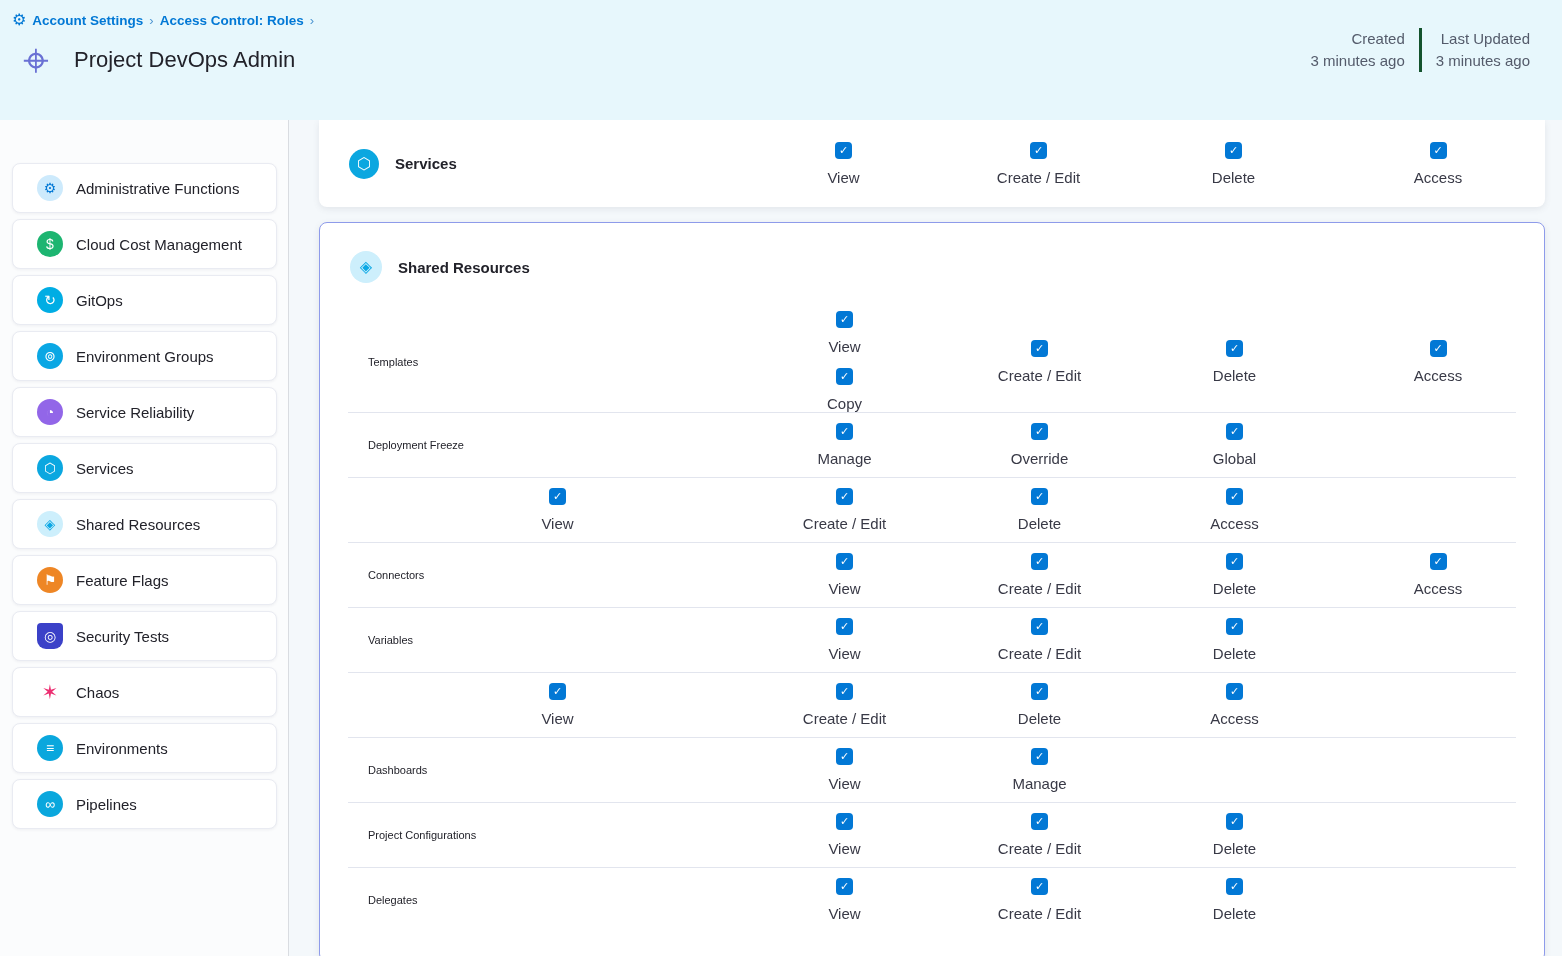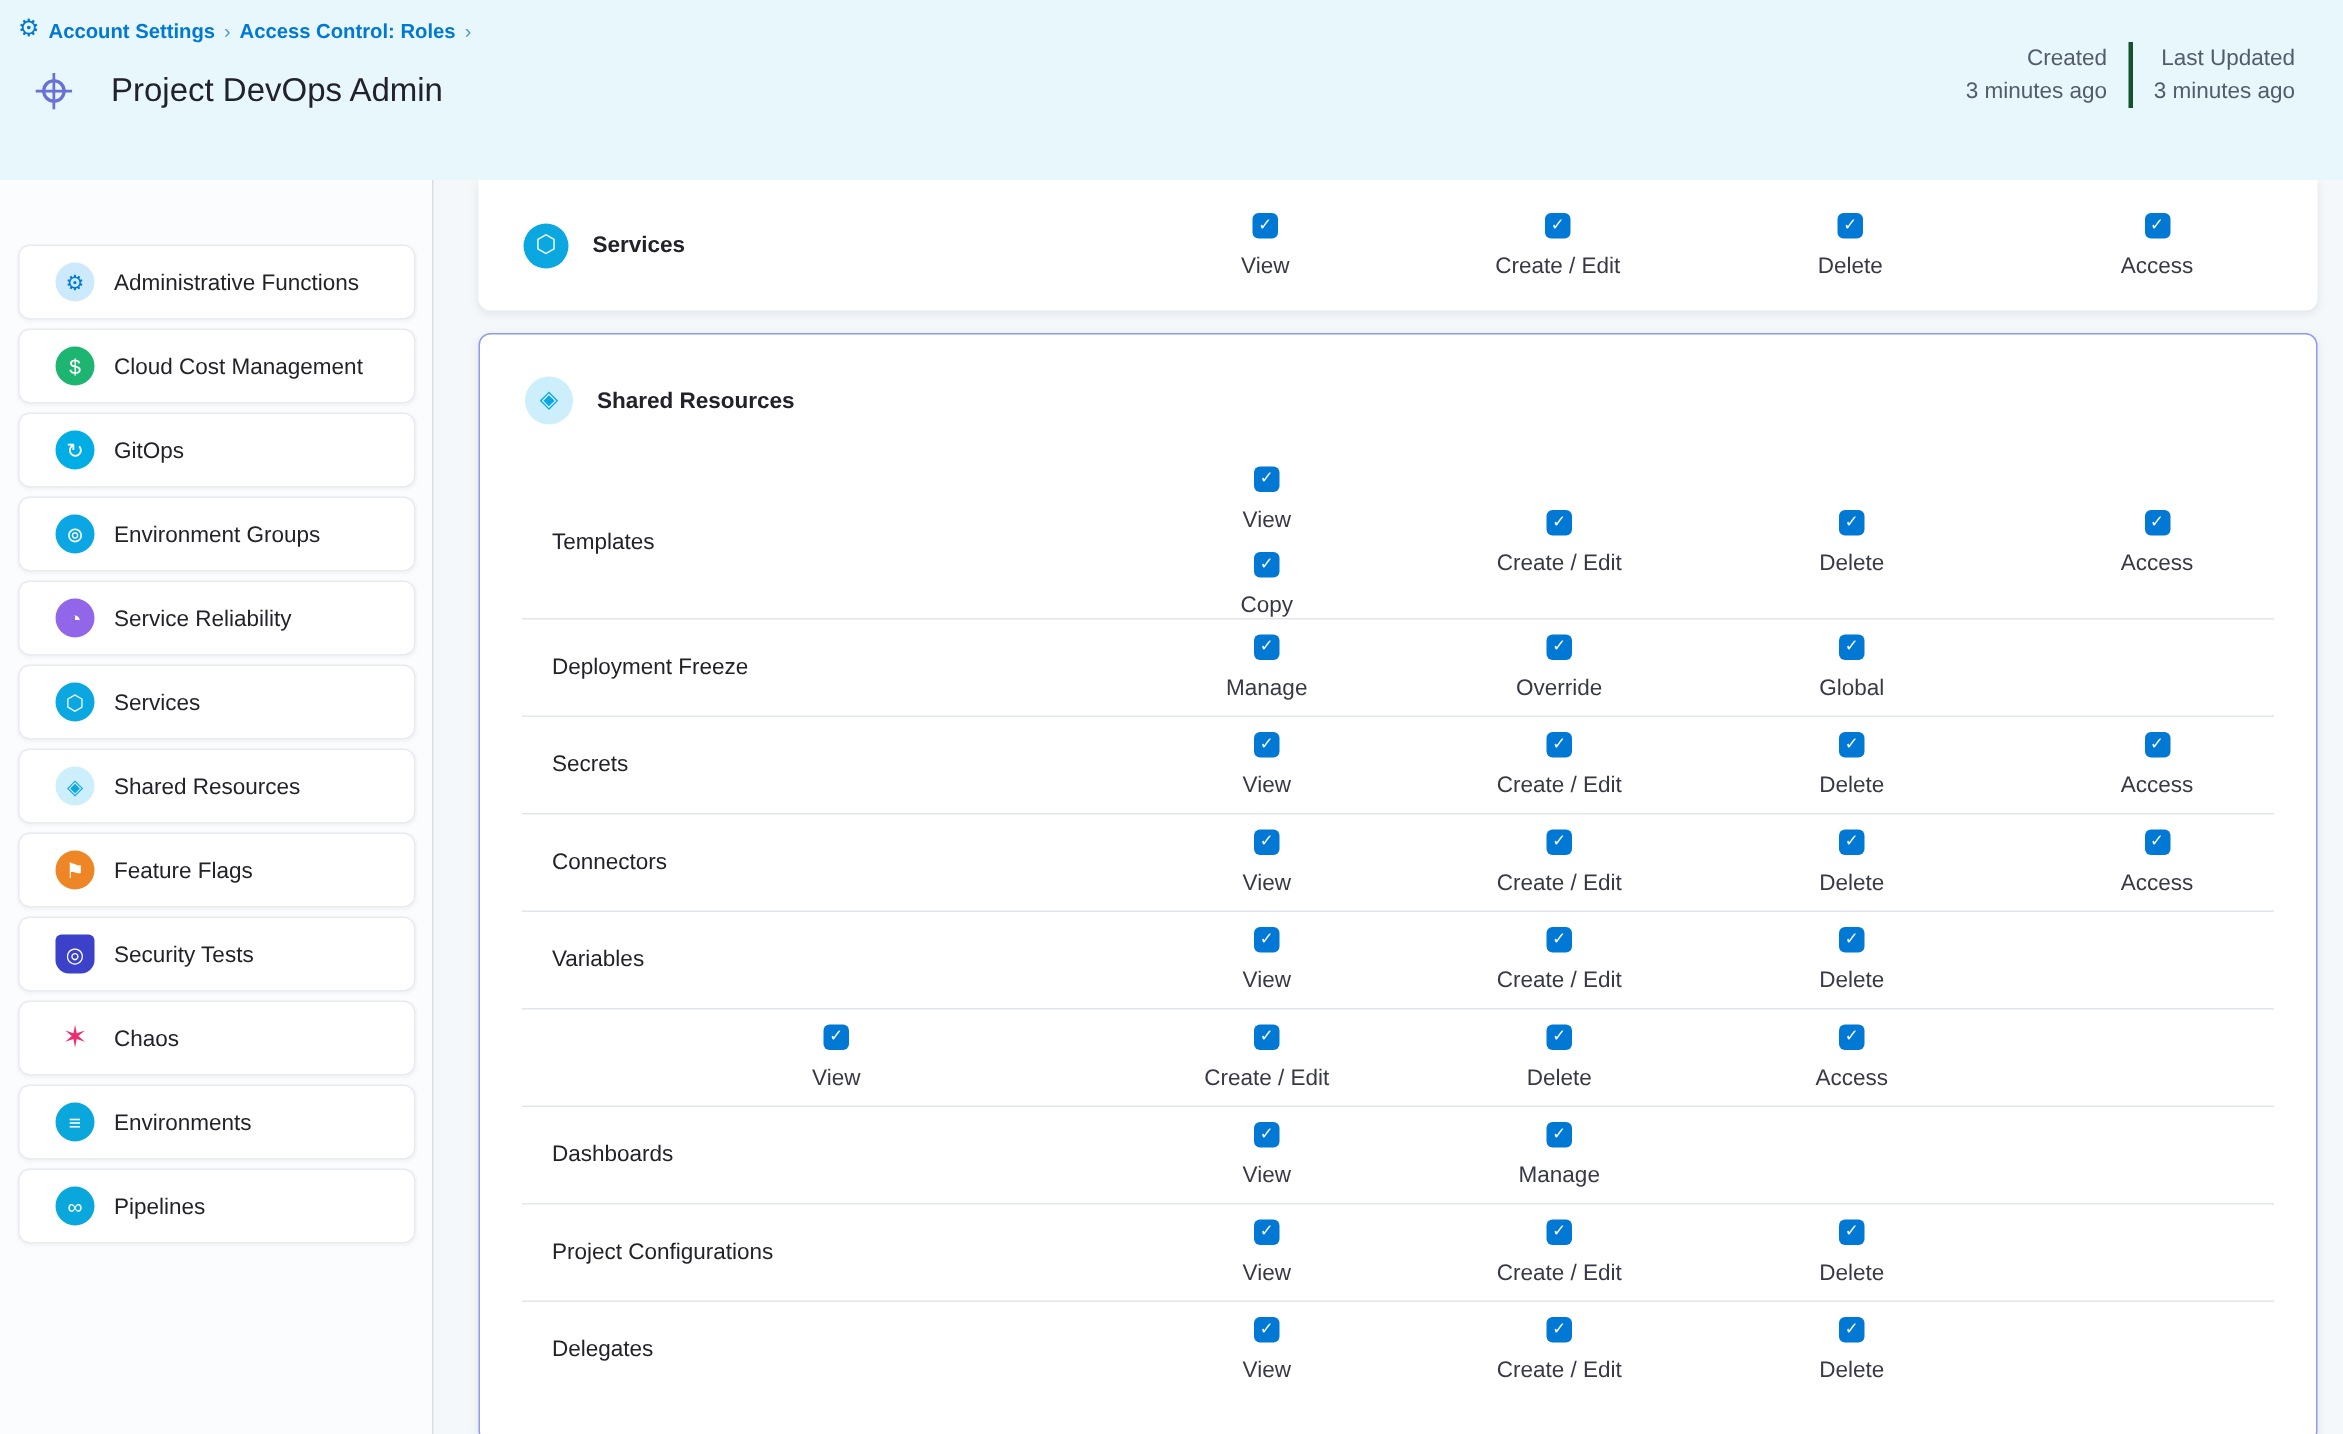--- a/index.html
+++ b/index.html
@@ -94,21 +94,21 @@
   
   .prow {
     display: grid; grid-template-columns: 379px 195px 195px 195px auto;
     align-items: center; padding-left: 48px; min-height: 65px; position: relative;
   }
   .prow.tall { min-height: 87px; }
   .prow + .prow::before {
     content: ""; position: absolute; top: 0; left: 28px; right: 28px;
     height: 1px; background: #e2e5ee;
   }
-  .rlabel { font-size: 15px; color: #22222a; }
+  .rlabel { font-size: 11px; color: #22222a; }
   .cell { display: flex; flex-direction: column; gap: 13px; }
   .perm { display: flex; align-items: center; gap: 10px; cursor: pointer; flex-direction: column; }
   .cbox {
     width: 17px; height: 17px; border-radius: 4px; background: #0278d5;
     display: flex; align-items: center; justify-content: center; flex-shrink: 0;
   }
   .cbox::after { content: "✓"; color: #ffffff; font-size: 11px; font-weight: 700; line-height: 1; }
   .plabel { font-size: 15px; color: #383946; }
 </style>
 </head>
@@ -278,21 +278,20 @@
               </label>
             </div>
             <div class="cell">
               <label class="perm">
                 <span class="cbox"></span>
                 <span class="plabel">Global</span>
               </label>
             </div>
           </div>
           <div class="prow">
-            <div class="rlabel">Secrets</div>
             <div class="cell">
               <label class="perm">
                 <span class="cbox"></span>
                 <span class="plabel">View</span>
               </label>
             </div>
             <div class="cell">
               <label class="perm">
                 <span class="cbox"></span>
                 <span class="plabel">Create / Edit</span>

